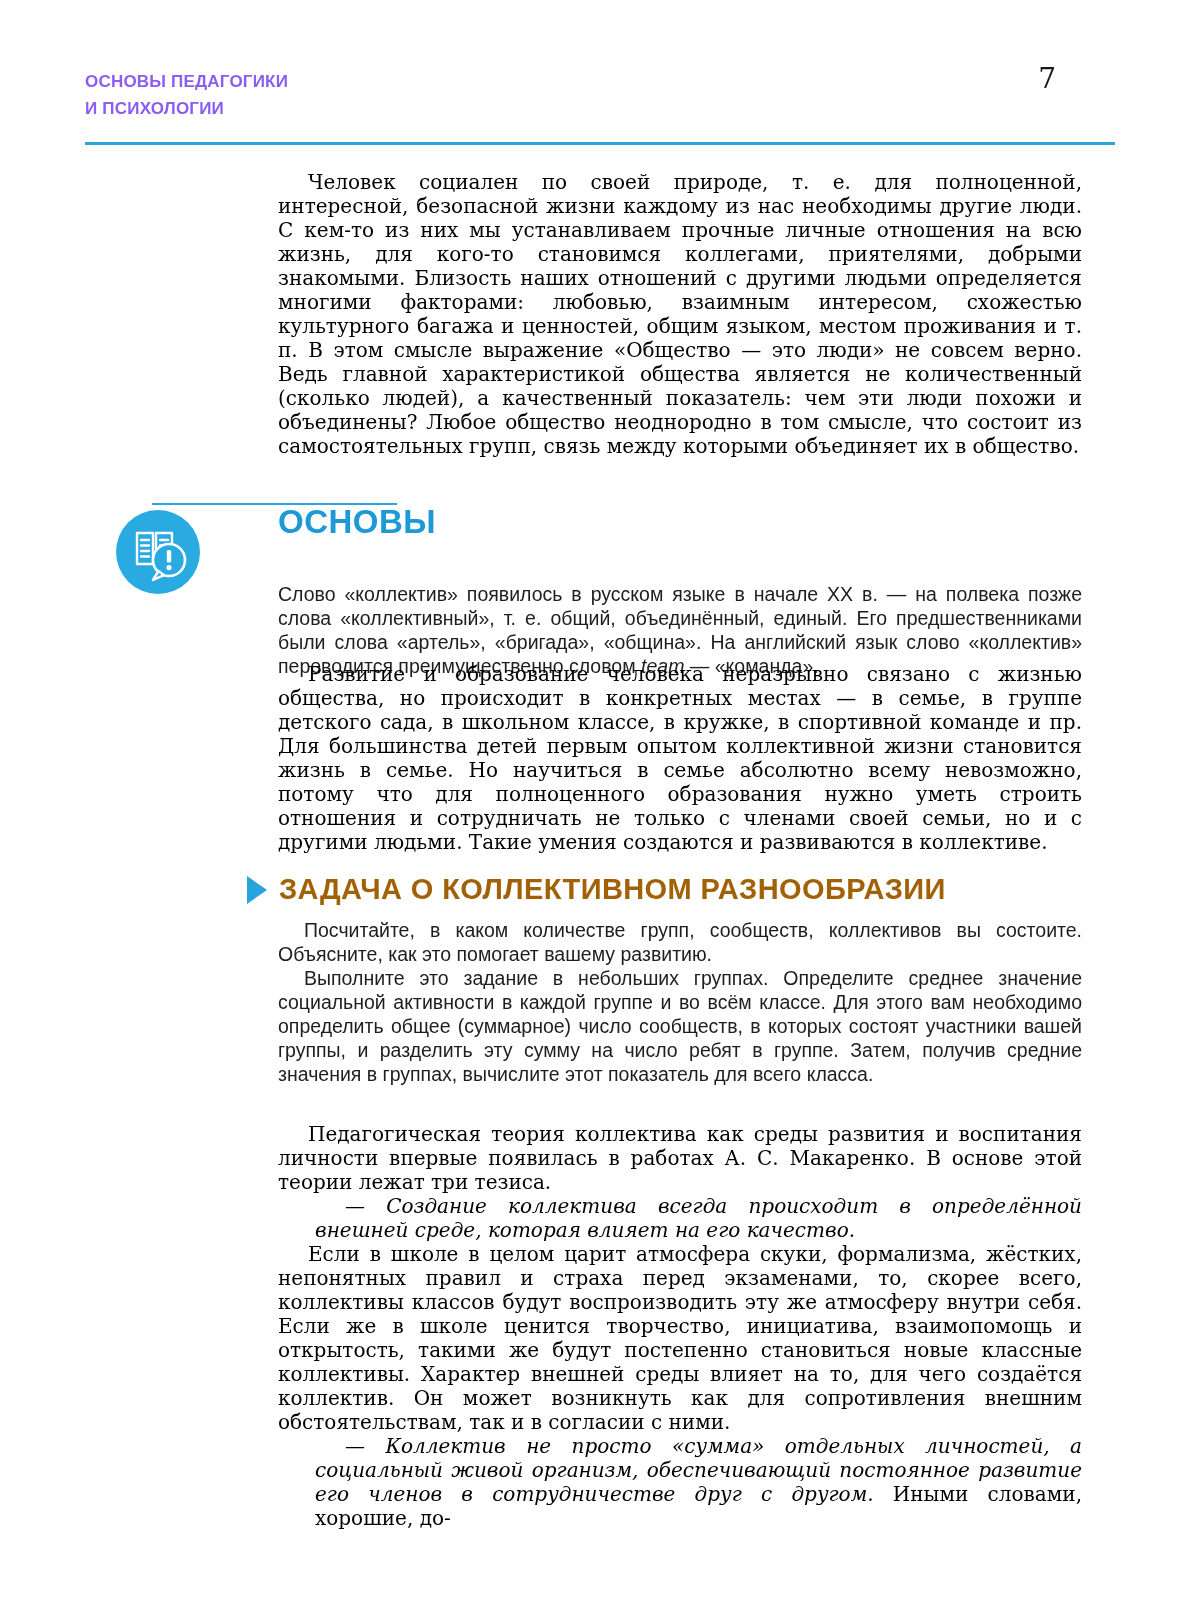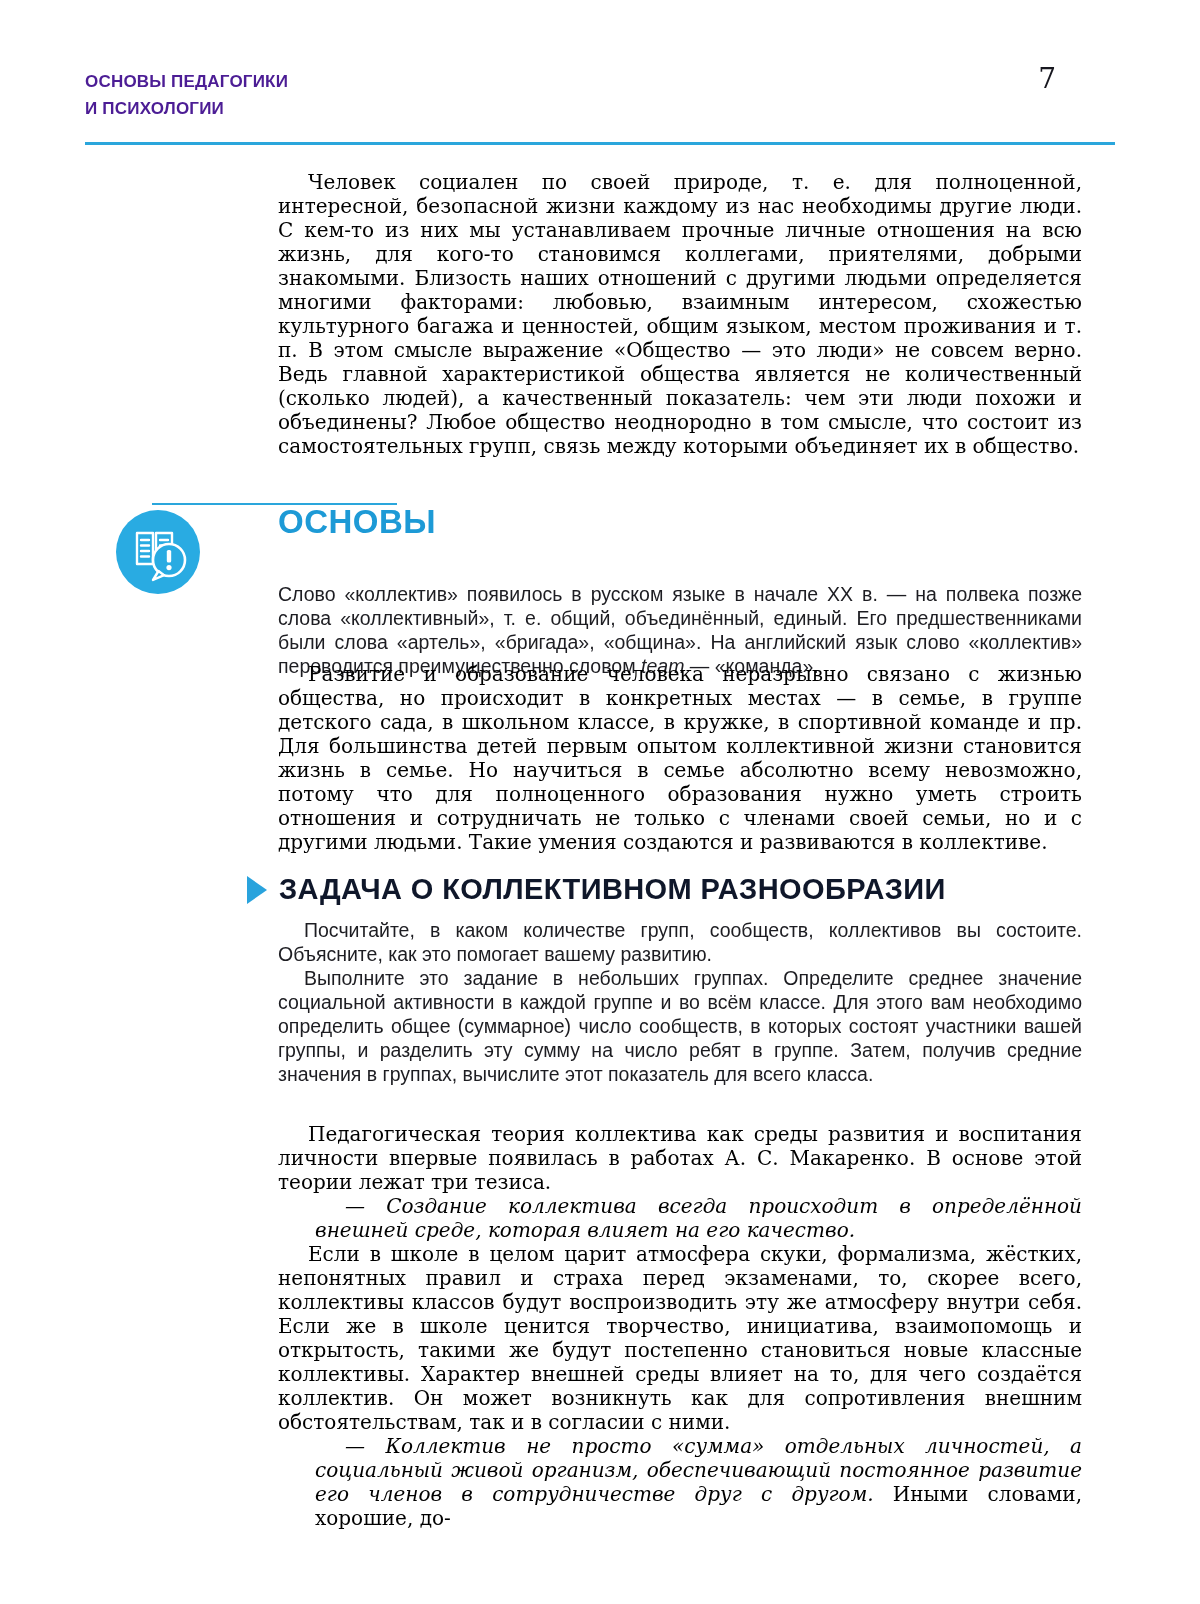--- a/index.html
+++ b/index.html
@@ -16,21 +16,21 @@
   
   .hdr{
     position:absolute;
     font-family:"Liberation Sans", sans-serif;
     font-weight:700;
     font-size:17px;
     line-height:27px;
     letter-spacing:.2px;
     white-space:nowrap;
   }
-  .hdr-left{left:85px; top:68px; color:#4c1d95;}
+  .hdr-left{left:85px; top:68px; color:#8b5cf6;}
   .hdr-center{left:452px; top:68px; color:#17171f;}
   .page-number{
     position:absolute; right:144px; top:62px;
     font-family:"DejaVu Serif", serif;
     font-size:28px; color:#17171f;
   }
   .rule{
     position:absolute; left:85px; top:142px;
     width:1030px; height:3px; background:#2aa6dc;
   }
@@ -82,21 +82,21 @@
   .task-triangle{
     width:0; height:0;
     border-left:20px solid #29a3dd;
     border-top:14px solid transparent;
     border-bottom:14px solid transparent;
     margin-right:12px;
   }
   .task-title{
     font-family:"Liberation Sans", sans-serif;
     font-weight:700; font-size:29px; letter-spacing:.4px;
-    color:#0f172a; white-space:nowrap;
+    color:#a16207; white-space:nowrap;
   }
 
   
   .intro-block{top:170px;}
   .facts-text{top:554px;margin-top:28px;}
   .development-block{top:662px;}
   .task-text{top:918px;}
   .theory-block{top:1122px;}
 </style>
 </head>

